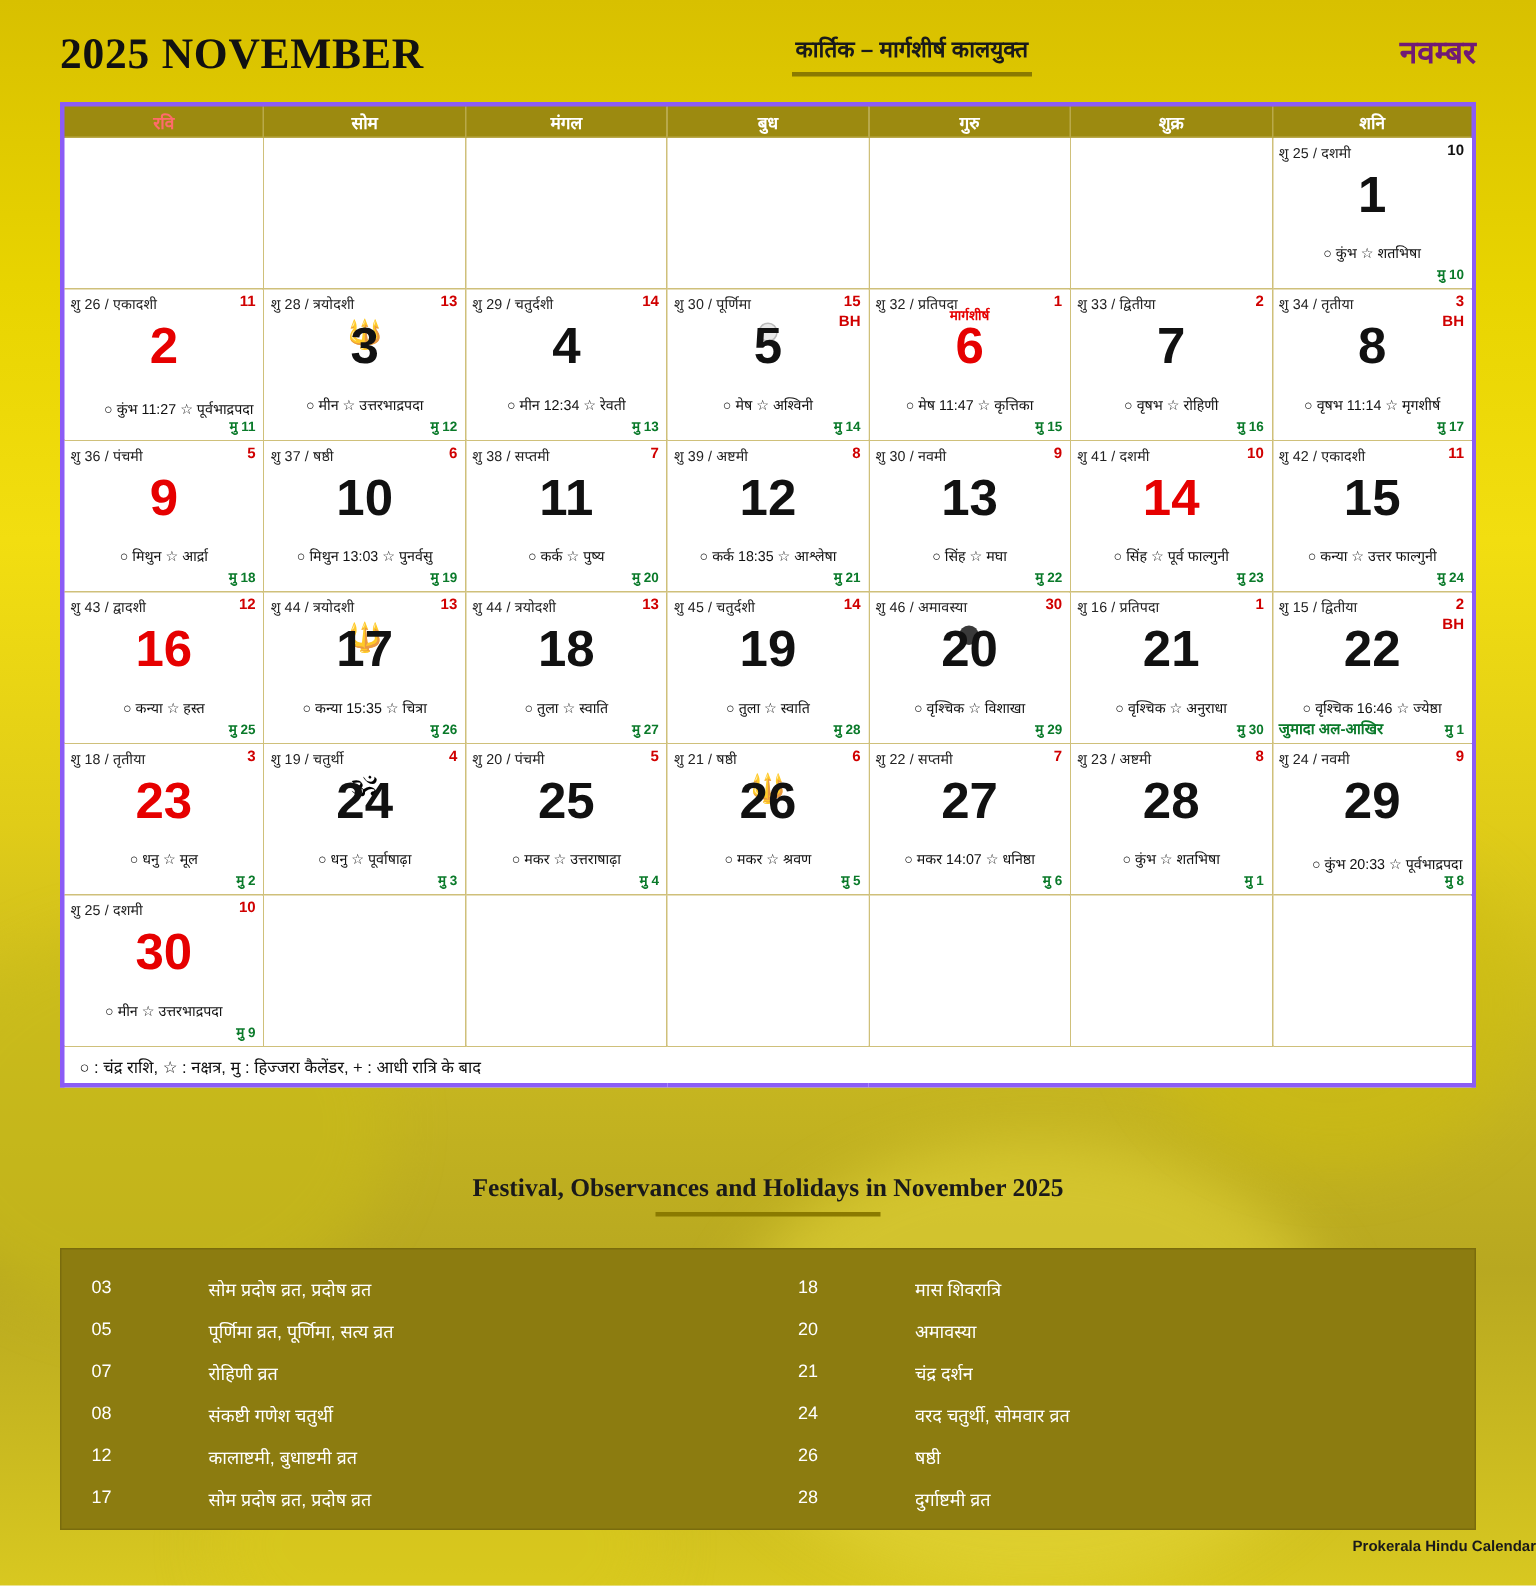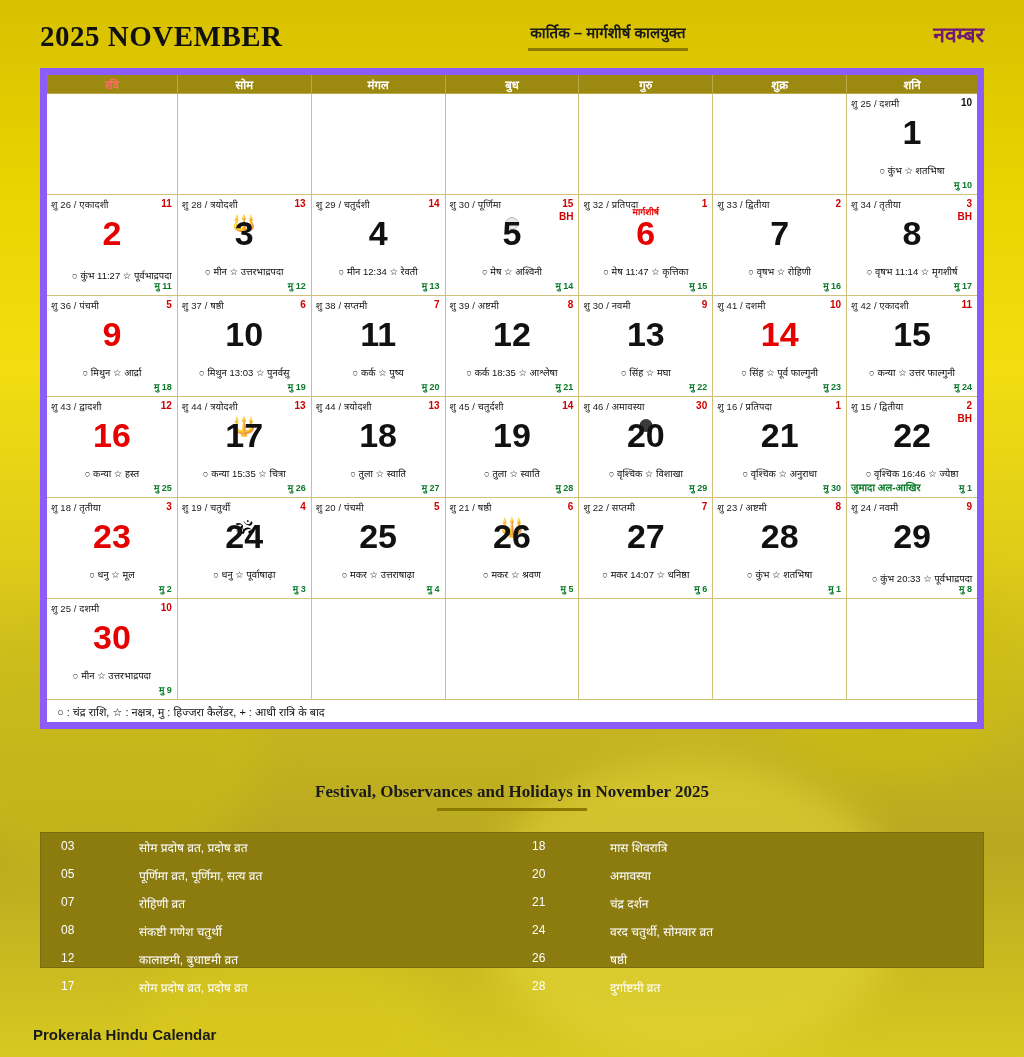--- a/index.html
+++ b/index.html
@@ -31,21 +31,21 @@
   }
   .hdr-mid { text-align:center; position:relative; top:2px; }
   .hdr-mid-text { font-size:15px; font-weight:bold; color:#1a1a1a; }
   .hdr-mid-rule { width:160px; height:3px; background:#8a7a00; margin:6px auto 0; }
   .hdr-right { font-size:21px; font-weight:bold; color:#701a75; }
 
   
   .cal {
     position:absolute; left:40px; top:68px; width:944px;
     border-collapse:collapse; background:#fff;
-    border:7px solid #8b5cf6;
+    border:3px solid #8b5cf6;
   }
   .cal th {
     background:#9c8a10; color:#fff; font-size:11.5px; font-weight:bold;
     height:22px; border:1px solid #b9a94a; padding:0;
   }
   .cal th.sun { color:#ff6b6b; }
   .cal td {
     width:134px; height:101px; border:1px solid #cfc07a;
     vertical-align:top; padding:0; position:relative; background:#fff;
   }
@@ -98,32 +98,32 @@
   .fest-h {
     position:absolute; left:0; right:0; top:782px; text-align:center;
   }
   .fest-h-text {
     font-family:"Liberation Serif", serif; font-size:17px; font-weight:bold; color:#1a1a1a;
   }
   .fest-h-rule { width:150px;height:3px;background:#8a7a00;margin:6px auto 0; }
 
   
   .fest-box {
-    position:absolute; left:40px; top:832px; width:944px; height:136px;
+    position:absolute; left:40px; top:832px; width:944px; height:188px;
     background:#8c7c10; border:1px solid #7a6c0c;
-    display:flex; padding:6px 0 0 0;
+    display:flex; padding:18px 0 0 0;
   }
   .fest-col { width:50%; padding-left:20px; }
   .fest-item { display:flex; font-size:12px; color:#fff; margin-bottom:11px; }
   .fest-date { width:78px; color:#fff; }
   .fest-name { color:#fff; }
 
   .footer {
-    position:absolute; left:0; right:0; top:1026px; text-align:left;
-    font-size:15px; font-weight:bold; color:#1a1a1a;padding-left:33px;
+    position:absolute; left:0; right:0; top:1026px; text-align:right;
+    font-size:10px; font-weight:bold; color:#1a1a1a;padding-left:33px;
   }
 
   
   .wm {
     position:absolute; left:175px; top:505px; transform:rotate(-14deg);
     font-family:"Liberation Serif", serif; font-size:96px; font-weight:bold;
     color:rgba(120,185,225,.30); white-space:nowrap; pointer-events:none;
     letter-spacing:1px;
   }
 </style>

